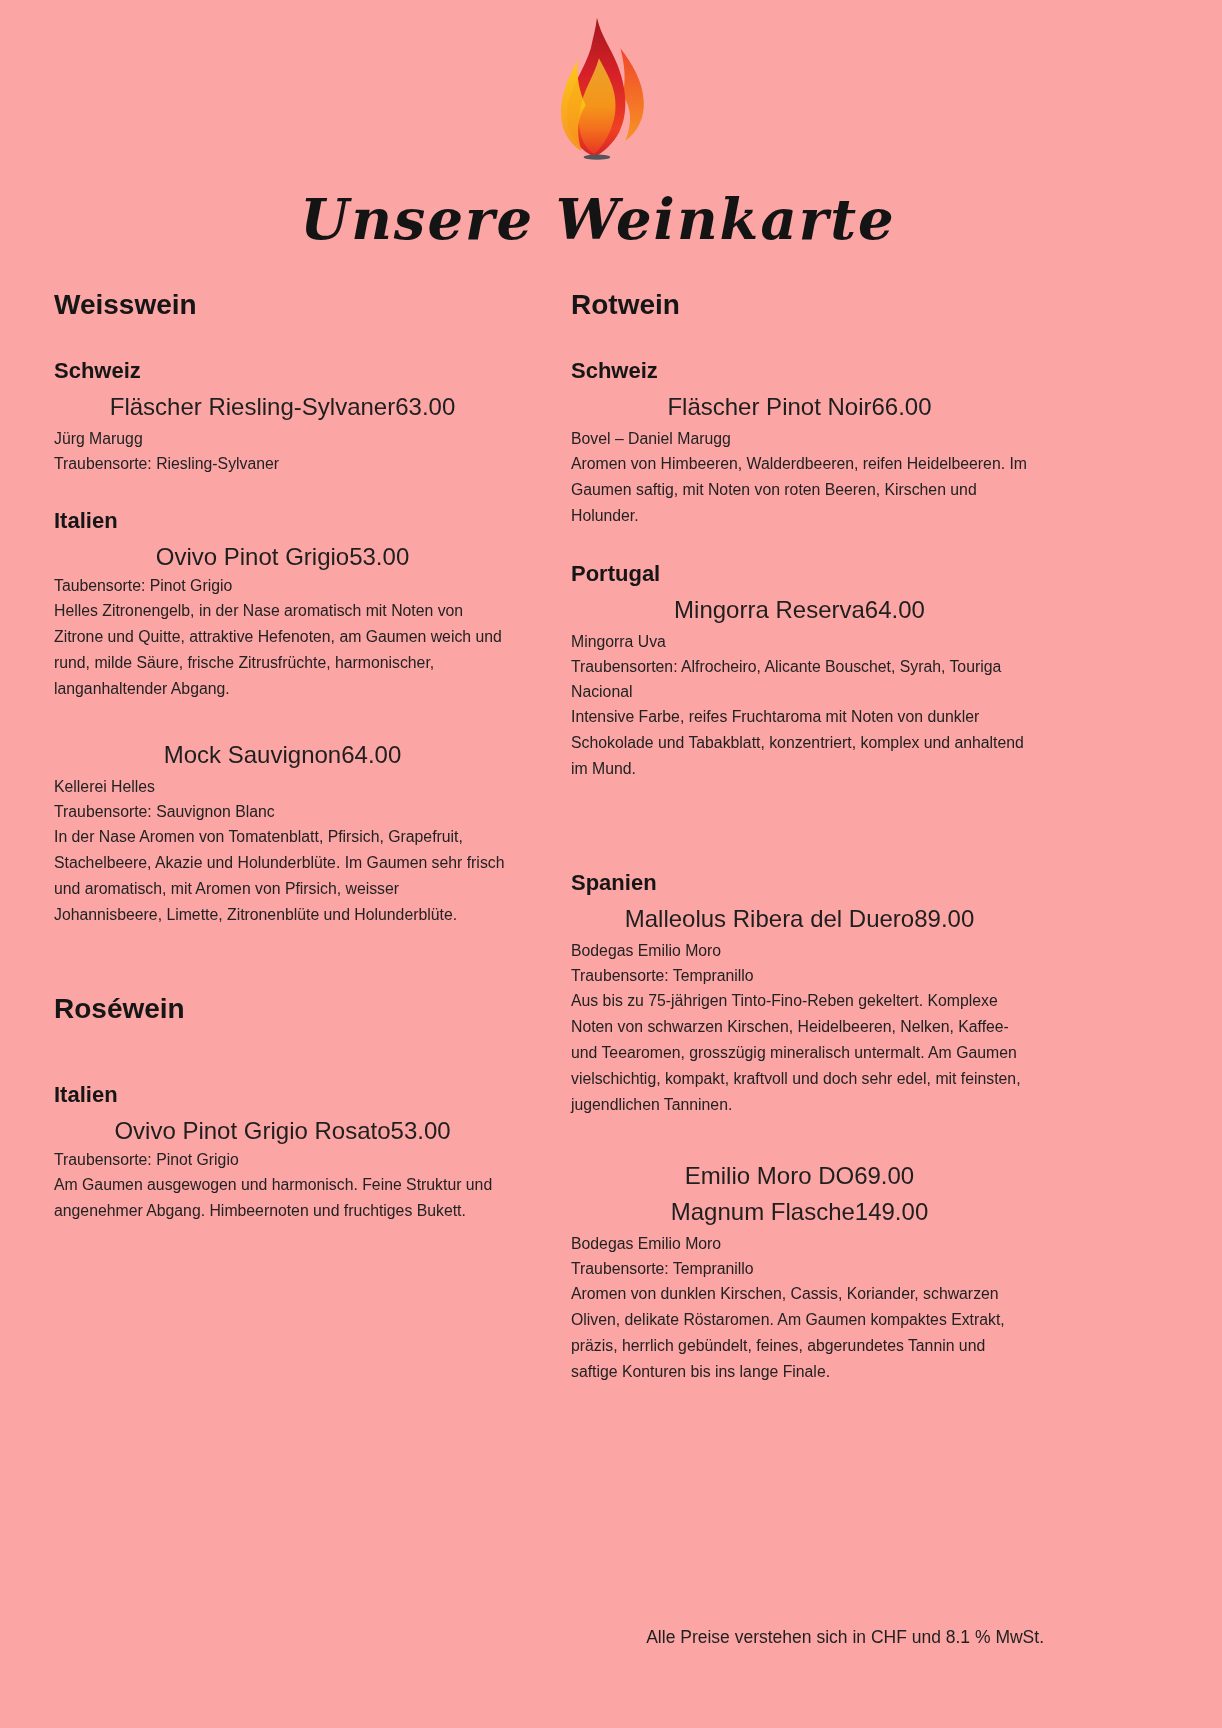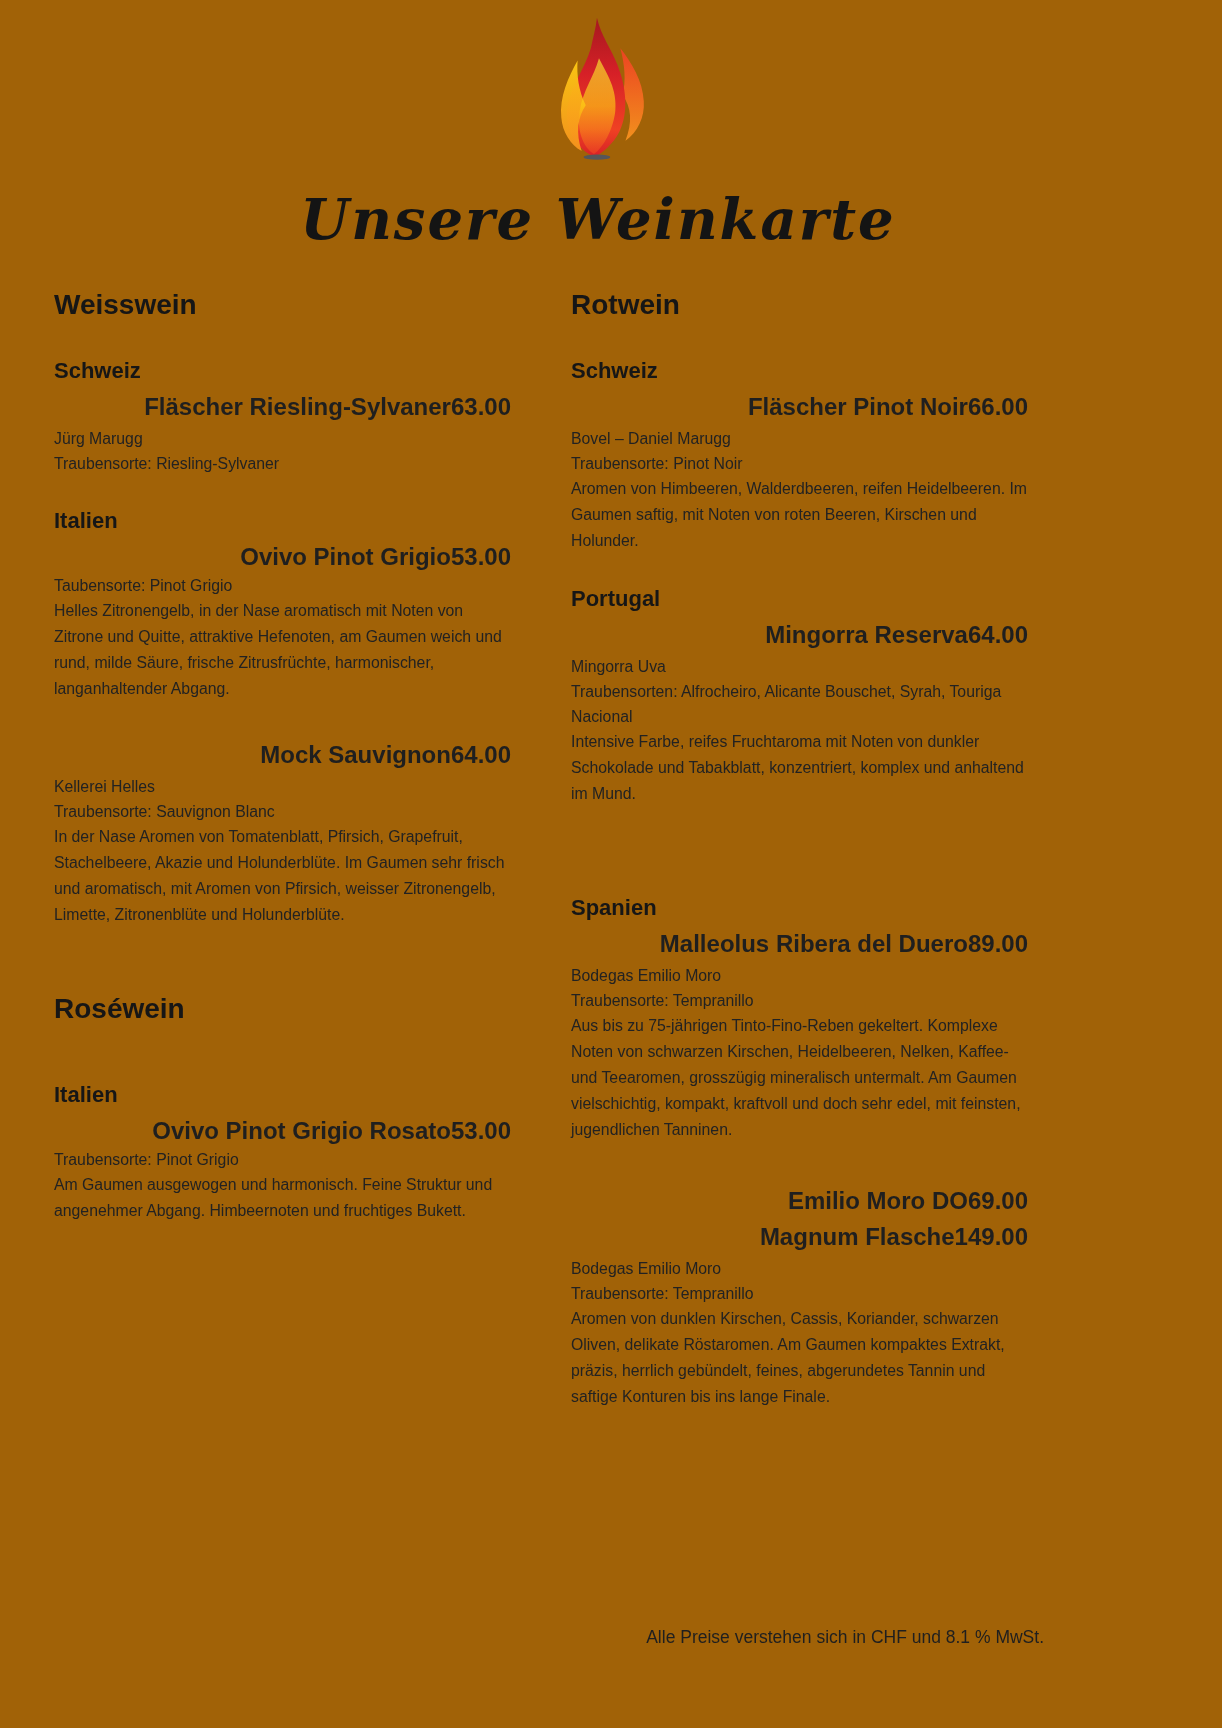--- a/index.html
+++ b/index.html
@@ -1,21 +1,21 @@
 <!DOCTYPE html>
 <html lang="de"><head>
 <meta charset="utf-8">
 <style>
   * { margin: 0; padding: 0; box-sizing: border-box; }
   html, body { background: #ffffff; }
   .page {
     position: relative;
     width: 1222px;
     height: 1728px;
-    background: #a16207;
+    background: #fca5a5;
     font-family: "Liberation Sans", sans-serif;
     color: #1f1f1f;
     overflow: hidden;
   }
 
   
   .logo-wrap {
     position: absolute;
     left: 544px;
     top: 14px;
@@ -67,25 +67,25 @@
     line-height: 26px;
     color: #161616;
   }
 
   .wine { margin-top: 7px; }
   .wine.sibling { margin-top: 37px; }
   .wine.sibling-lg { margin-top: 42px; }
 
   .wine-line {
     display: flex;
-    justify-content: flex-end;
+    justify-content: center;
     align-items: baseline;
     font-size: 24px;
     line-height: 32px;
-    font-weight: 700;
+    font-weight: 400;
   }
   .wine-line + .wine-line { margin-top: 4px; }
   .wine-price { font-size: 24px; }
 
   .wine-producer, .wine-grape {
     font-size: 15.8px;
     line-height: 25px;
     color: #222222;
   }
   .wine-producer { margin-top: 3px; }
@@ -174,21 +174,21 @@
             <p class="wine-description">Helles Zitronengelb, in der Nase aromatisch mit Noten von Zitrone und Quitte, attraktive Hefenoten, am Gaumen weich und rund, milde Säure, frische Zitrusfrüchte, harmonischer, langanhaltender Abgang.</p>
           </article>
 
           <article class="wine sibling">
             <div class="wine-line">
               <span class="wine-name">Mock Sauvignon</span>
               <span class="wine-price">64.00</span>
             </div>
             <div class="wine-producer">Kellerei Helles</div>
             <div class="wine-grape">Traubensorte: Sauvignon Blanc</div>
-            <p class="wine-description">In der Nase Aromen von Tomatenblatt, Pfirsich, Grapefruit, Stachelbeere, Akazie und Holunderblüte. Im Gaumen sehr frisch und aromatisch, mit Aromen von Pfirsich, weisser Zitronengelb, Limette, Zitronenblüte und Holunderblüte.</p>
+            <p class="wine-description">In der Nase Aromen von Tomatenblatt, Pfirsich, Grapefruit, Stachelbeere, Akazie und Holunderblüte. Im Gaumen sehr frisch und aromatisch, mit Aromen von Pfirsich, weisser Johannisbeere, Limette, Zitronenblüte und Holunderblüte.</p>
           </article>
         </div>
       </section>
 
       <section class="section-rose">
         <h2 class="section-heading">Roséwein</h2>
 
         <div class="country-group rose-it">
           <h3 class="country">Italien</h3>
           <article class="wine">
@@ -210,21 +210,20 @@
         <h2 class="section-heading">Rotwein</h2>
 
         <div class="country-group first">
           <h3 class="country">Schweiz</h3>
           <article class="wine">
             <div class="wine-line">
               <span class="wine-name">Fläscher Pinot Noir</span>
               <span class="wine-price">66.00</span>
             </div>
             <div class="wine-producer">Bovel – Daniel Marugg</div>
-            <div class="wine-grape">Traubensorte: Pinot Noir</div>
             <p class="wine-description">Aromen von Himbeeren, Walderdbeeren, reifen Heidelbeeren. Im Gaumen saftig, mit Noten von roten Beeren, Kirschen und Holunder.</p>
           </article>
         </div>
 
         <div class="country-group">
           <h3 class="country">Portugal</h3>
           <article class="wine">
             <div class="wine-line">
               <span class="wine-name">Mingorra Reserva</span>
               <span class="wine-price">64.00</span>

